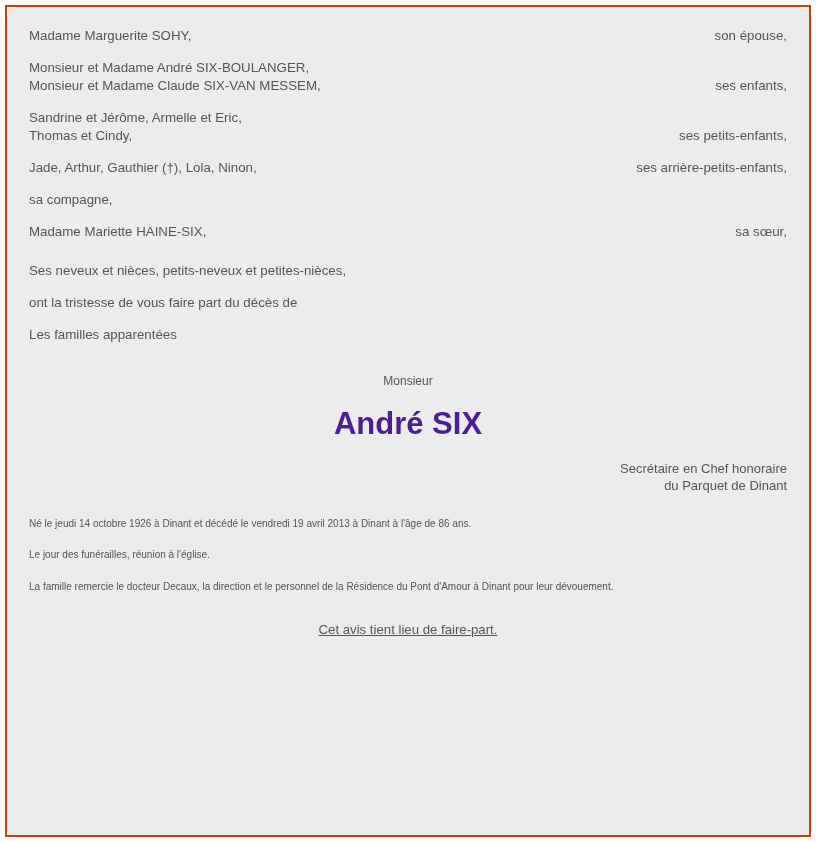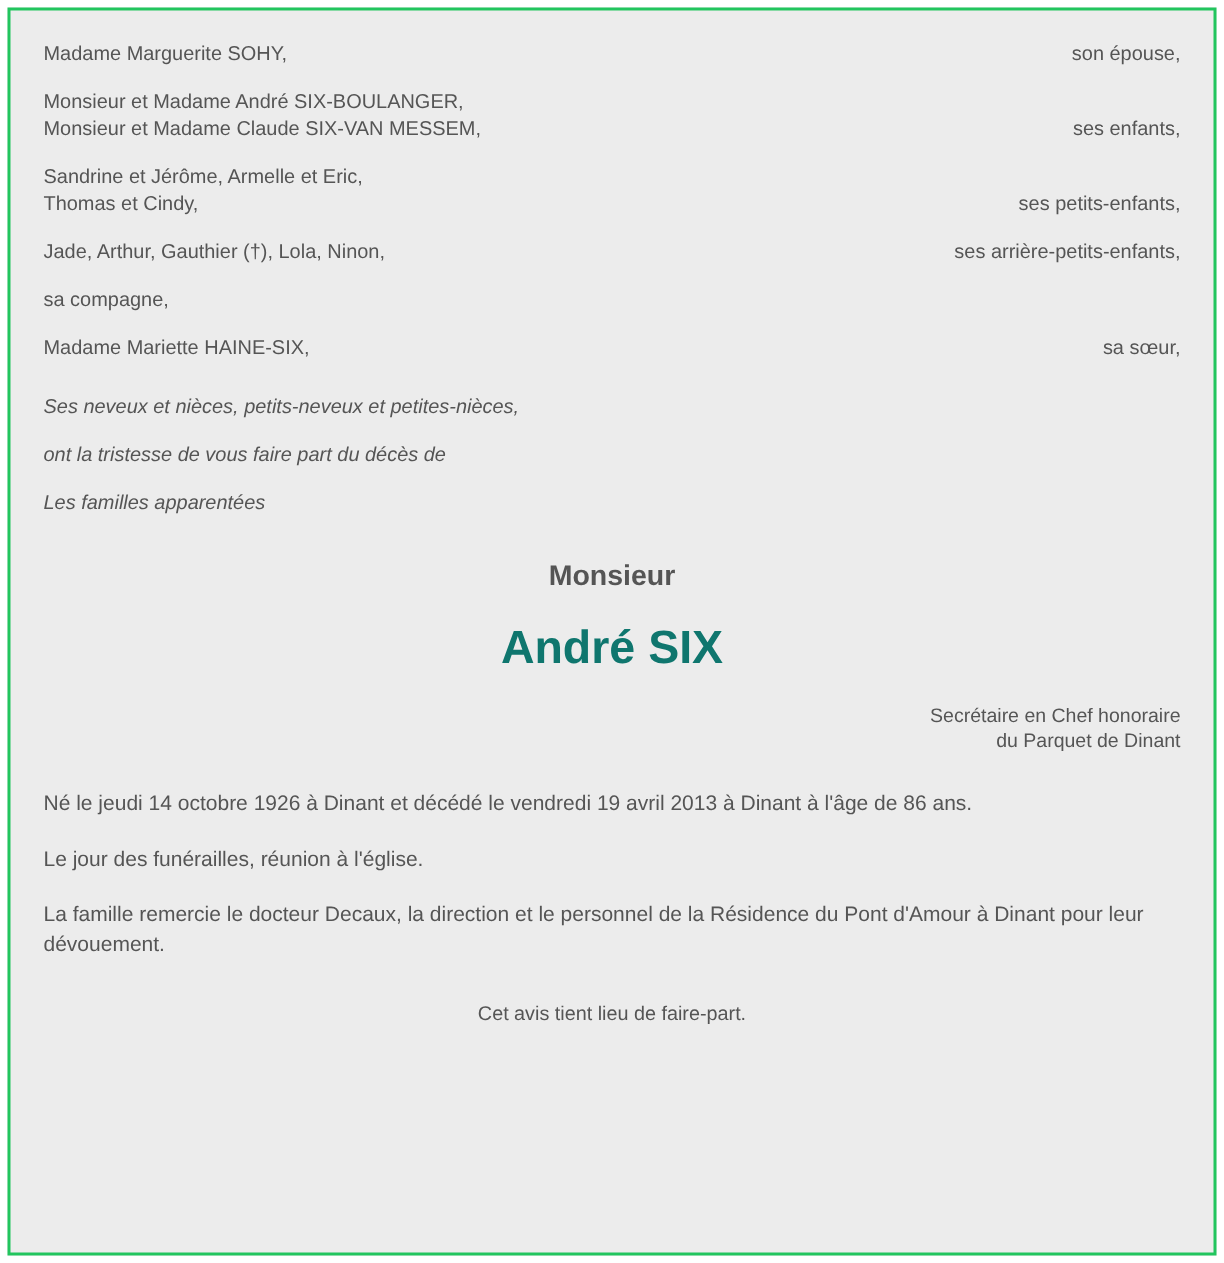--- a/index.html
+++ b/index.html
@@ -11,21 +11,21 @@
     width: 816px;
     height: 842px;
     font-family: "Liberation Sans", sans-serif;
     color: #555555;
   }
   .notice-card {
     box-sizing: border-box;
     width: 806px;
     height: 832px;
     margin: 5px;
-    border: 2px solid #22c55e;
+    border: 2px solid #c2410c;
     background: #ececec;
     padding: 20px 22px 10px 22px;
   }
   .family-block {
     font-size: 13.3px;
     line-height: 1.35;
   }
   .family-row {
     display: flex;
     justify-content: space-between;
@@ -47,56 +47,55 @@
   .relation-shift {
     align-self: flex-end;
   }
   .indent-line {
     display: block;
     padding-left: 26px;
   }
   .simple-line {
     font-size: 13.3px;
     margin-bottom: 17px;
-    font-style: italic;
   }
   .gap-top {
     margin-top: 22px;
   }
   .honorific {
     text-align: center;
-    font-size: 19px;
+    font-size: 12px;
     margin-top: 32px;
     margin-bottom: 18px;
-    font-weight: bold;
   }
   .deceased-name {
     text-align: center;
     font-size: 31px;
     font-weight: bold;
-    color: #0f766e;
+    color: #4c1d95;
     margin-bottom: 18px;
   }
   .titles {
     text-align: right;
     font-size: 13px;
     line-height: 1.35;
     white-space: pre-line;
     margin-bottom: 22px;
   }
   .para {
-    font-size: 14px;
+    font-size: 10px;
     line-height: 1.45;
     margin-bottom: 17px;
   }
   .center-note {
     text-align: center;
     font-size: 13.2px;
     margin-top: 28px;
     margin-bottom: 20px;
+    text-decoration: underline;
   }
 </style>
 </head>
 <body>
 
 <div class="notice-card">
 
   <div class="family-block">
 
     <div class="family-row">

